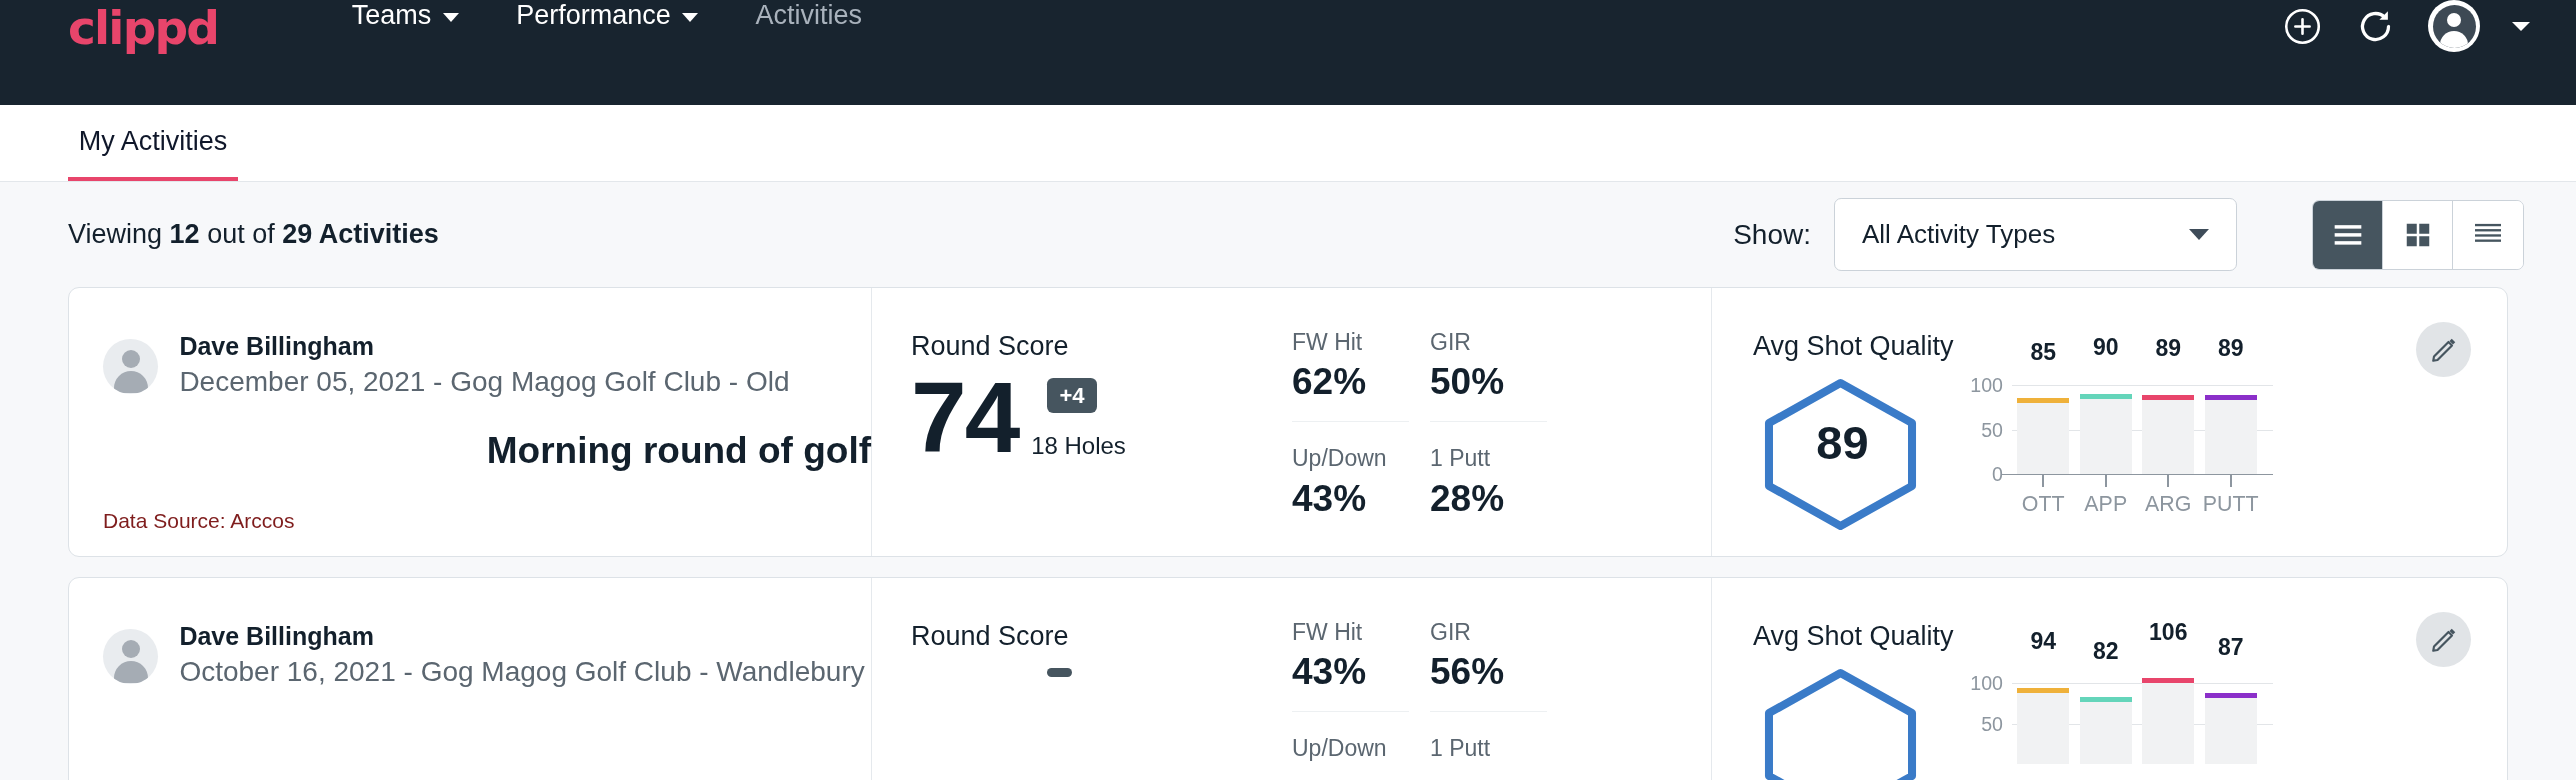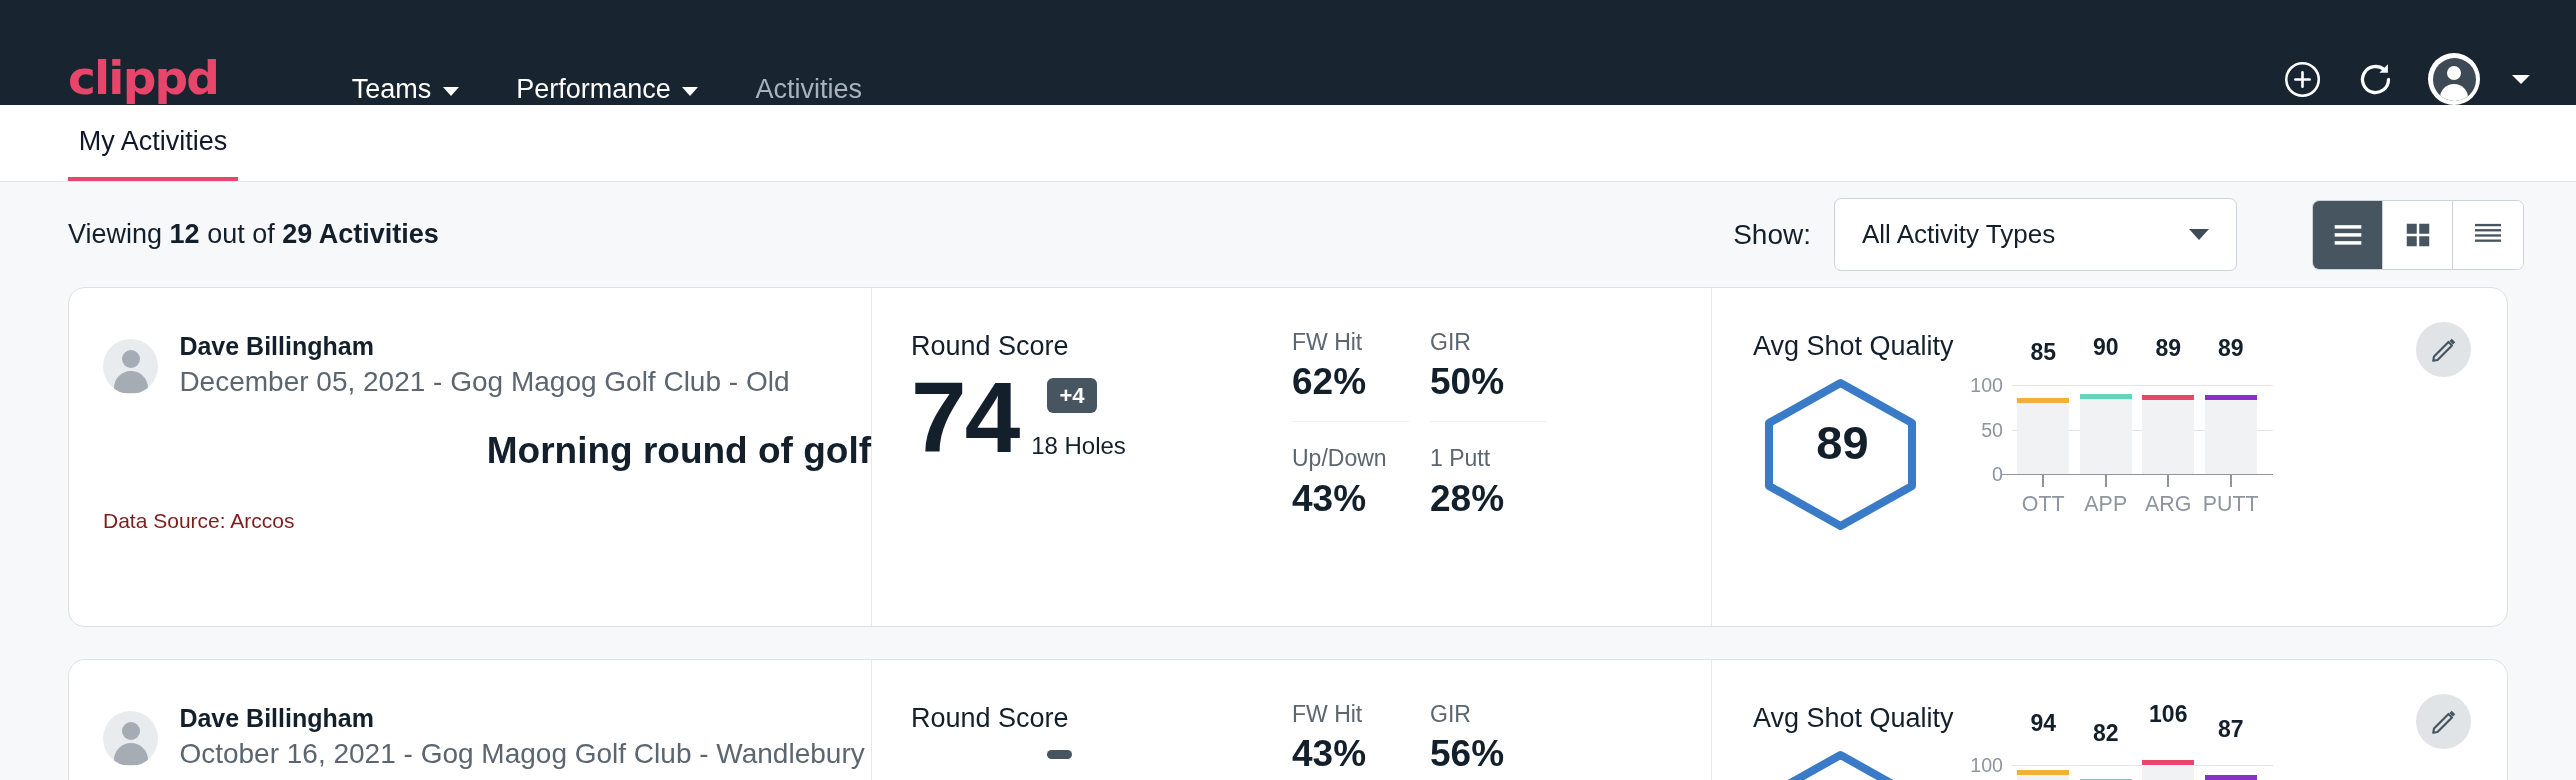--- a/index.html
+++ b/index.html
@@ -8,21 +8,21 @@
     font-family: "Liberation Sans", sans-serif;
     background: #F7F8FA;
     overflow: hidden;
   }
 
   
   .topnav {
     height: 105px;
     background: #18242F;
     display: flex;
-    align-items: flex-end;
+    align-items: flex-start;
     padding: 0 46px 0 68px;
   }
   .logo {
     font-size: 47px;
     font-weight: 700;
     color: #E8456B;
     letter-spacing: -1.8px;
     margin-right: 105px;
     font-family: "DejaVu Sans", sans-serif;
   }
@@ -159,25 +159,25 @@
     background: #FFFFFF;
   }
   .vbtn:last-child { border-right: none; }
   .vbtn.active { background: #46555F; }
 
   
   .cards { padding: 0 68px; }
   .card {
     background: #FFFFFF;
     border: 0.9px solid #DDE2E7;
-    border-radius: 17px;
-    height: 340px;
+    border-radius: 11px;
+    height: 270px;
     display: flex;
     position: relative;
-    margin-bottom: 32px;
+    margin-bottom: 20px;
   }
   .col-left {
     width: 803px;
     padding: 43px 0 0 34px;
     border-right: 0.9px solid #E5E9ED;
   }
   .person { display: flex; align-items: center; gap: 21.4px; }
   .avatar-sm {
     width: 55px; height: 55px; border-radius: 50%;
     background: #E9ECEF;

